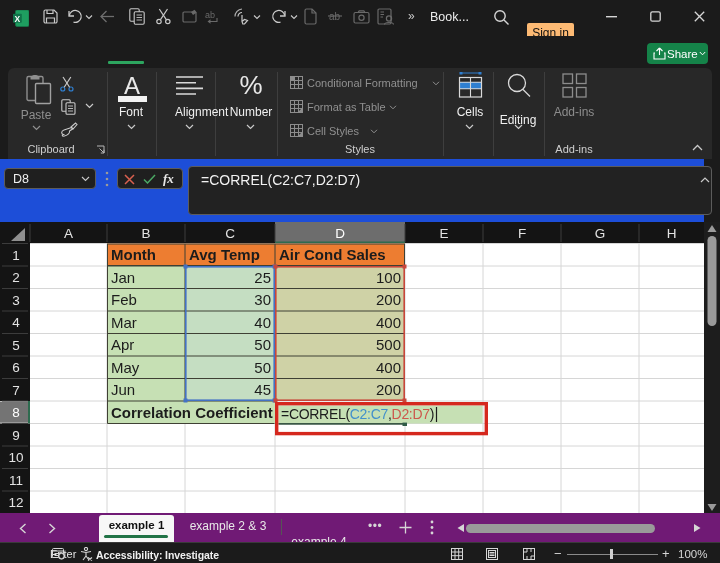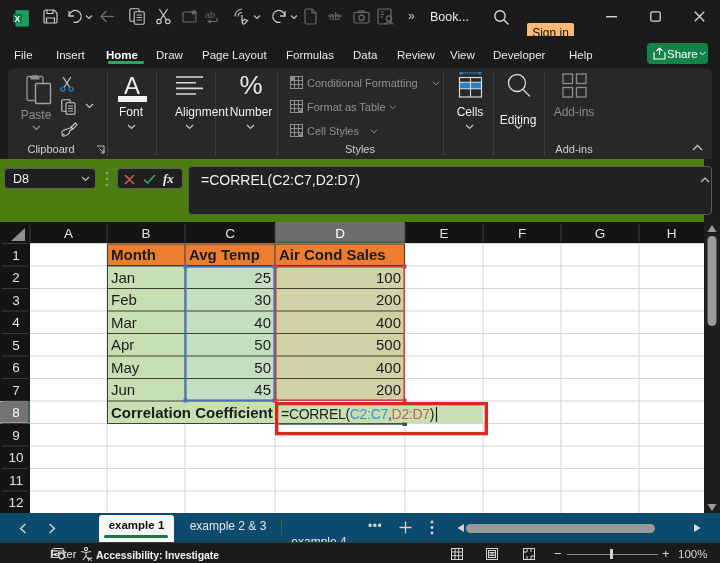--- a/index.html
+++ b/index.html
@@ -122,33 +122,20 @@
       </svg>
   <svg class="abs" style="left:650px;top:11px;" width="11" height="11" viewBox="0 0 11 11" fill="none" stroke="#d6d6d6" stroke-width="1.3">
     <rect x="0.8" y="0.8" width="9.4" height="9.4" rx="1.5"></rect>
   </svg>
   <svg class="abs" style="left:694px;top:11px;" width="11" height="11" viewBox="0 0 11 11" stroke="#d6d6d6" stroke-width="1.3">
     <path d="M0.8 0.8 L10.2 10.2 M10.2 0.8 L0.8 10.2"></path>
   </svg>
 </div>
 
 <div class="abs" id="menubar" style="left:0;top:36px;width:720px;height:32px;background:#1b1b1b;">
-  <div class="abs" style="top:13px;width:720px;height:16px;color:#e8e8e8;font-size:11.5px;">
-    <span class="abs" style="left:14px;">File</span>
-    <span class="abs" style="left:56px;">Insert</span>
-    <span class="abs" style="left:106px;color:#ffffff;font-weight:bold;">Home</span>
-    <span class="abs" style="left:156px;">Draw</span>
-    <span class="abs" style="left:202px;">Page Layout</span>
-    <span class="abs" style="left:286px;">Formulas</span>
-    <span class="abs" style="left:353px;">Data</span>
-    <span class="abs" style="left:397px;">Review</span>
-    <span class="abs" style="left:450px;">View</span>
-    <span class="abs" style="left:493px;">Developer</span>
-    <span class="abs" style="left:569px;">Help</span>
-  </div>
   <div class="abs" style="left:108px;top:25px;width:36px;height:2.5px;background:#2da55f;border-radius:1px;"></div>
 
   <div class="abs" style="left:647px;top:7px;width:61px;height:21px;background:#158349;border-radius:4px;">
     <svg class="abs" style="left:6px;top:4px;" width="13" height="13" viewBox="0 0 13 13" fill="none" stroke="#ffffff" stroke-width="1.1">
       <path d="M6.5 1 L9.5 4 M6.5 1 L3.5 4 M6.5 1 V8"></path>
       <path d="M2 6 H1 V12 H12 V6 H11"></path>
     </svg>
     <span class="abs" style="left:20px;top:4.5px;color:#ffffff;font-size:11.5px;">Share</span>
     <svg class="abs" style="left:52px;top:8px;" width="7" height="5" viewBox="0 0 7 5" fill="none" stroke="#ffffff" stroke-width="1">
       <path d="M0.8 1 L3.5 3.8 L6.2 1"></path>
@@ -291,21 +278,21 @@
   </svg>
   <div class="abs" style="left:536px;top:37px;width:60px;text-align:center;color:#8d8d8d;font-size:12px;">Add-ins</div>
   <div class="abs" style="left:536px;top:75px;width:60px;text-align:center;color:#cfcfcf;font-size:11px;">Add-ins</div>
 
   
   <svg class="abs" style="left:684px;top:76px;" width="11" height="7" viewBox="0 0 11 7" fill="none" stroke="#c9c9c9" stroke-width="1.3">
         <path d="M1 6 L5.5 1.5 L10 6"></path>
       </svg>
 </div>
 
-<div class="abs" id="fbar" style="left:0;top:159px;width:704px;height:63px;background:#4d7c0f;">
+<div class="abs" id="fbar" style="left:0;top:159px;width:704px;height:63px;background:#1d4ed8;">
 
   <div class="abs" style="left:4px;top:9px;width:92px;height:21px;background:#1f1f1f;border:1px solid #5c5c5c;border-radius:4px;">
     <span class="abs" style="left:8px;top:3px;color:#f0f0f0;font-size:12.5px;">D8</span>
     <svg class="abs" style="left:76px;top:7px;" width="9" height="6" viewBox="0 0 9 6" fill="none" stroke="#c9c9c9" stroke-width="1.1">
           <path d="M1 1 L4.5 4.5 L8 1"></path>
         </svg>
   </div>
 
   <svg class="abs" style="left:105px;top:12px;" width="4" height="16" viewBox="0 0 4 16" fill="#9a9a9a">
     <circle cx="2" cy="2" r="1.3"></circle>
@@ -486,21 +473,21 @@
   </g>
   <line x1="436.5" y1="185" x2="436.5" y2="200" stroke="#1c1c1c" stroke-width="1.2"></line>
 
   <rect x="704" y="0" width="16" height="291" fill="#1d1d1d"></rect>
   <polygon points="712,3 716.5,10 707.5,10" fill="#9a9a9a"></polygon>
   <rect x="707.5" y="14" width="9" height="90" rx="4.5" fill="#9a9a9a"></rect>
   <polygon points="712,289 716.5,282 707.5,282" fill="#9a9a9a"></polygon>
 </svg>
 </div>
 
-<div class="abs" id="tabbar" style="left:0;top:513px;width:720px;height:29px;background:#0c4a6e;">
+<div class="abs" id="tabbar" style="left:0;top:513px;width:720px;height:29px;background:#701a75;">
   <svg class="abs" style="left:18px;top:10px;" width="10" height="11" viewBox="0 0 10 11" fill="none" stroke="#d6d6d6" stroke-width="1.4">
         <path d="M7.5 1 L2.5 5.5 L7.5 10"></path>
       </svg>
   <svg class="abs" style="left:47px;top:10px;" width="10" height="11" viewBox="0 0 10 11" fill="none" stroke="#d6d6d6" stroke-width="1.4">
         <path d="M2.5 1 L7.5 5.5 L2.5 10"></path>
       </svg>
 
   <div class="abs" style="left:99px;top:2px;width:75px;height:27px;background:#f7f7f7;border-radius:3px 3px 0 0;">
     <div class="abs" style="left:0;top:4px;width:75px;text-align:center;color:#111;font-size:11.5px;font-weight:bold;">example 1</div>
     <div class="abs" style="left:5px;top:19.5px;width:64px;height:3px;background:#217346;border-radius:2px;"></div>

